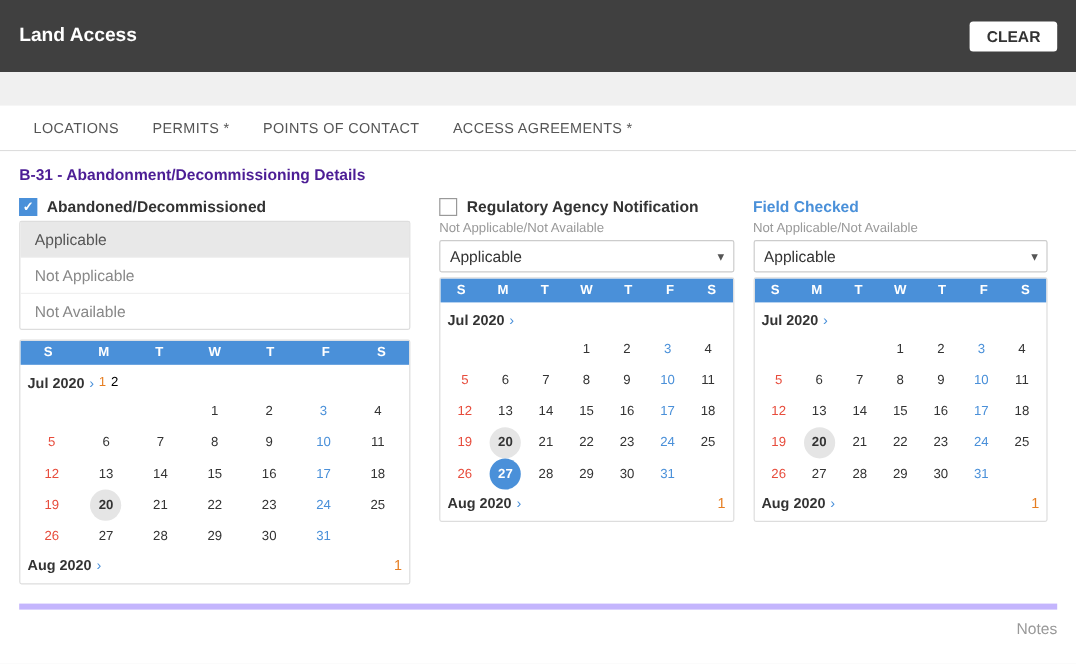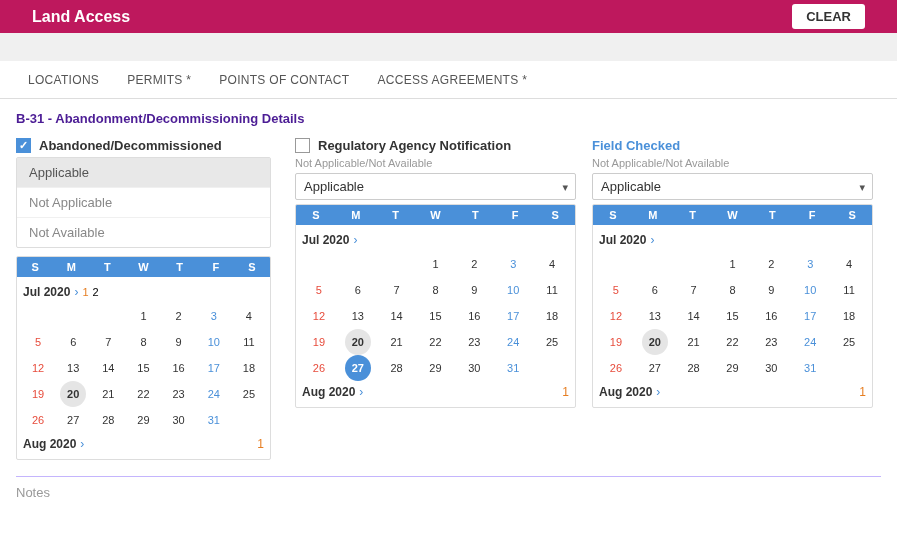--- a/index.html
+++ b/index.html
@@ -1,23 +1,23 @@
 <!DOCTYPE html>
 <html><head>
   <meta charset="utf-8">
   <style>
     * { box-sizing: border-box; margin: 0; padding: 0; }
     body { font-family: Arial, sans-serif; font-size: 13px; background: #f0f0f0; width: 897px; height: 553px; overflow: hidden; }
 
     
     .header {
-      background: #be185d;
+      background: #404040;
       color: white;
-      padding: 0 32px;
-      height: 33px;
+      padding: 0 16px;
+      height: 60px;
       display: flex;
       align-items: center;
       justify-content: space-between;
     }
     .header-title { font-size: 16px; font-weight: bold; color: white; }
     .header-right { display: flex; align-items: center; gap: 12px; }
     .selected-location { font-size: 13px; color: white; }
     .clear-btn {
       background: white;
       color: #333;
@@ -228,21 +228,21 @@
     .cal-cell.selected {
       background: #4a90d9;
       border-radius: 50%;
       color: white;
       font-weight: bold;
     }
     .cal-cell.empty { visibility: hidden; }
 
     
     .left-panel {
-      width: 255px;
+      width: 326px;
       flex-shrink: 0;
       margin-right: 16px;
     }
 
     .dropdown-panel {
       border: 1px solid #ddd;
       border-radius: 2px;
       margin-top: 4px;
     }
     .dropdown-panel-item {
@@ -262,24 +262,25 @@
     .cal-section {
       flex: 1;
       min-width: 0;
       padding: 0 8px;
     }
     .cal-section:first-child { padding-left: 0; }
 
     
     .notes-area {
       margin-top: 16px;
-      border-top: 1px solid #c4b5fd;
+      border-top: 5px solid #c4b5fd;
       padding-top: 8px;
       color: #999;
       font-size: 13px;
+      text-align: right;
     }
 
     
     .left-cal-area {
       margin-top: 8px;
     }
   </style>
 </head>
 <body>
 

